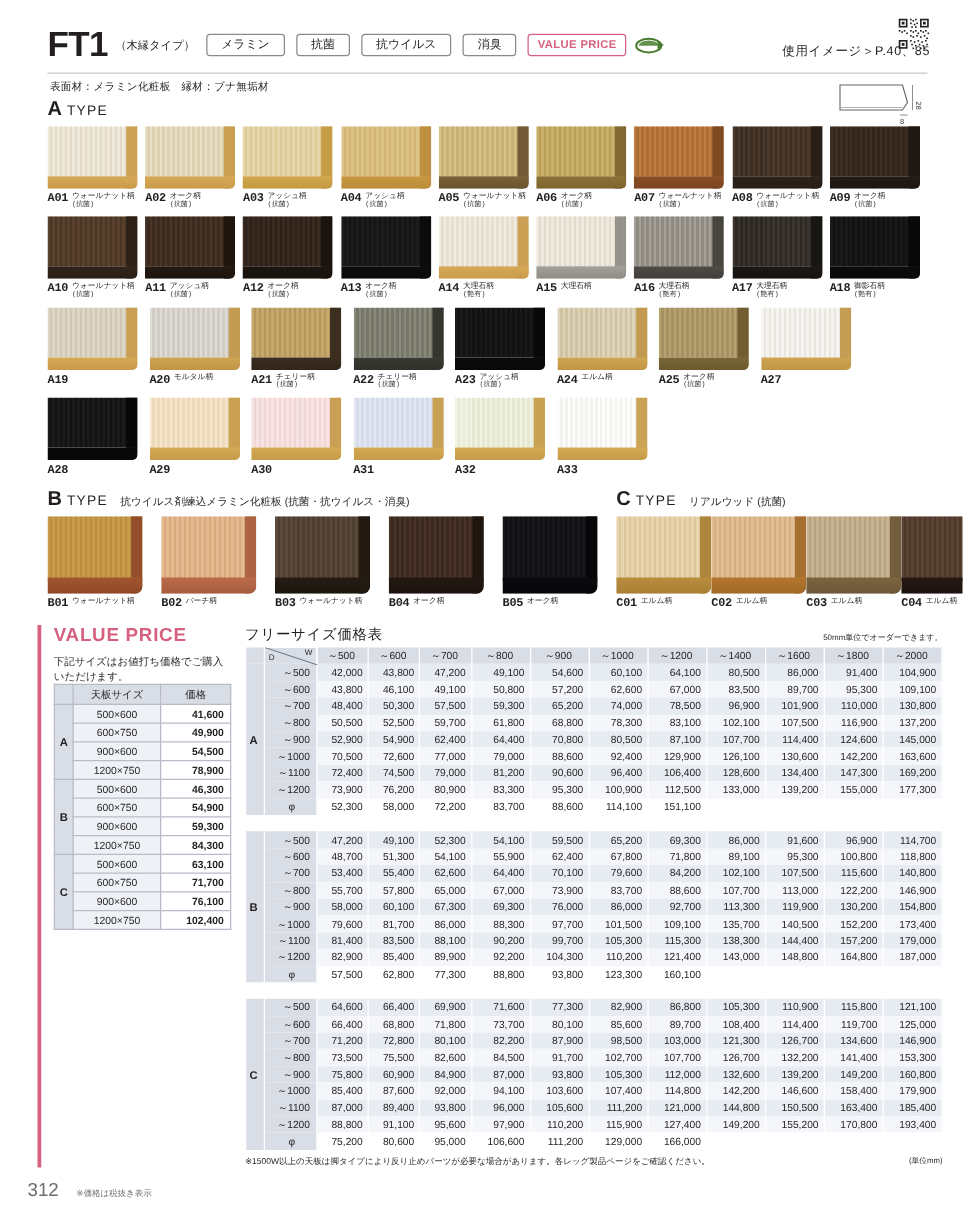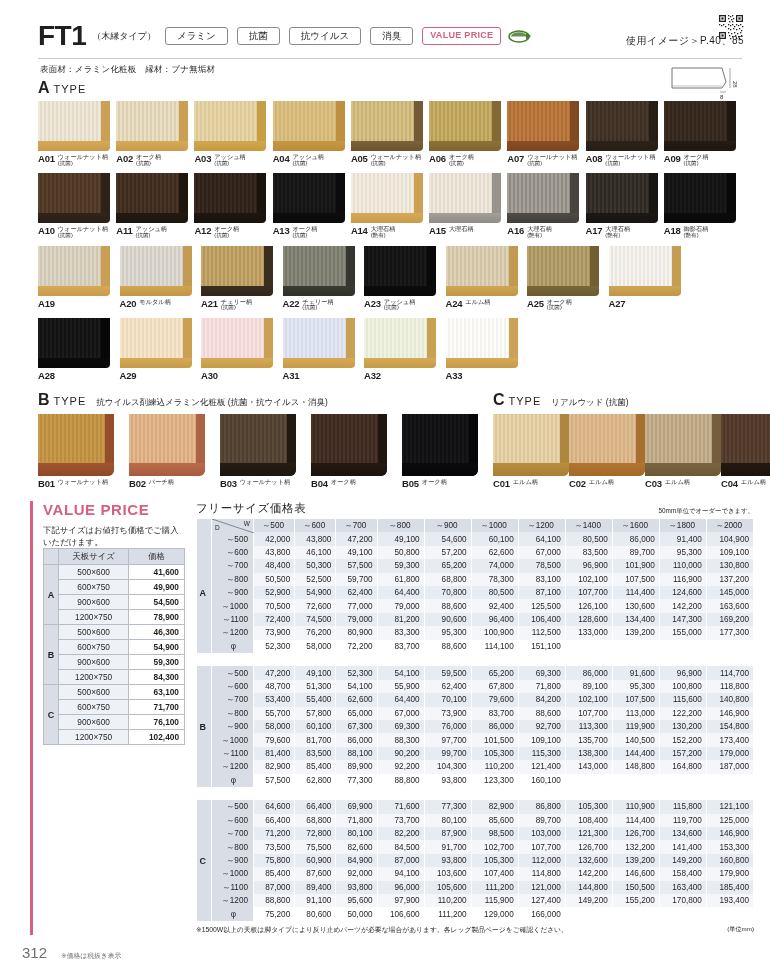--- a/index.html
+++ b/index.html
@@ -52,21 +52,21 @@
   .swatch-area { padding: 0 28px 0 38px; }
   .swatch-row { display: flex; margin-bottom: 7px; }
   .swatch-cell { width: 81.5px; margin-right: 0px; }
   .sw-img {
     width: 72px; height: 50px; position: relative; overflow: hidden;
     border-radius: 0 0 4px 0;
   }
   .sw-face { position: absolute; inset: 0 0 10px 0; }
   .sw-edge { position: absolute; left: 0; right: 0; bottom: 0; height: 10px; }
   .sw-side { position: absolute; right: 0; top: 0; bottom: 0; width: 9px; }
-  .sw-label { display: flex; align-items: flex-start; margin-top: 2px; }
+  .sw-label { display: flex; align-items: flex-start; margin-top: 2px; font-family: Liberation Mono, monospace; }
   .sw-code { font-size: 9.5px; font-weight: bold; letter-spacing: -.2px; }
   .sw-names { margin-left: 3px; line-height: 1.05; padding-top: 1px; }
   .sw-pat { font-size: 6.2px; display: block; }
   .sw-note { font-size: 5.6px; display: block; color: #333; }
 
   
   .bc-wrap { display: flex; padding: 0 28px 0 38px; }
   .bc-block-b { width: 455px; }
   .bc-block-c { width: 275px; }
   .sw-img-bc { width: 76px; height: 62px; position: relative; overflow: hidden; border-radius: 0 0 6px 0; }
@@ -971,21 +971,21 @@
               <td class="val">145,000</td>
             </tr>
             <tr class="even">
               <th class="rowhdr">～1000</th>
               <td class="val">70,500</td>
               <td class="val">72,600</td>
               <td class="val">77,000</td>
               <td class="val">79,000</td>
               <td class="val">88,600</td>
               <td class="val">92,400</td>
-              <td class="val">125,500</td>
+              <td class="val">129,900</td>
               <td class="val">126,100</td>
               <td class="val">130,600</td>
               <td class="val">142,200</td>
               <td class="val">163,600</td>
             </tr>
             <tr class="odd">
               <th class="rowhdr">～1100</th>
               <td class="val">72,400</td>
               <td class="val">74,500</td>
               <td class="val">79,000</td>
@@ -1269,21 +1269,21 @@
               <td class="val">127,400</td>
               <td class="val">149,200</td>
               <td class="val">155,200</td>
               <td class="val">170,800</td>
               <td class="val">193,400</td>
             </tr>
             <tr class="phi">
               <th class="rowhdr">φ</th>
               <td class="val">75,200</td>
               <td class="val">80,600</td>
-              <td class="val">50,000</td>
+              <td class="val">95,000</td>
               <td class="val">106,600</td>
               <td class="val">111,200</td>
               <td class="val">129,000</td>
               <td class="val">166,000</td>
               <td class="val" style="background: rgb(255, 255, 255);"></td>
               <td class="val" style="background: rgb(255, 255, 255);"></td>
               <td class="val" style="background: rgb(255, 255, 255);"></td>
               <td class="val" style="background: rgb(255, 255, 255);"></td>
             </tr>
           </tbody>

